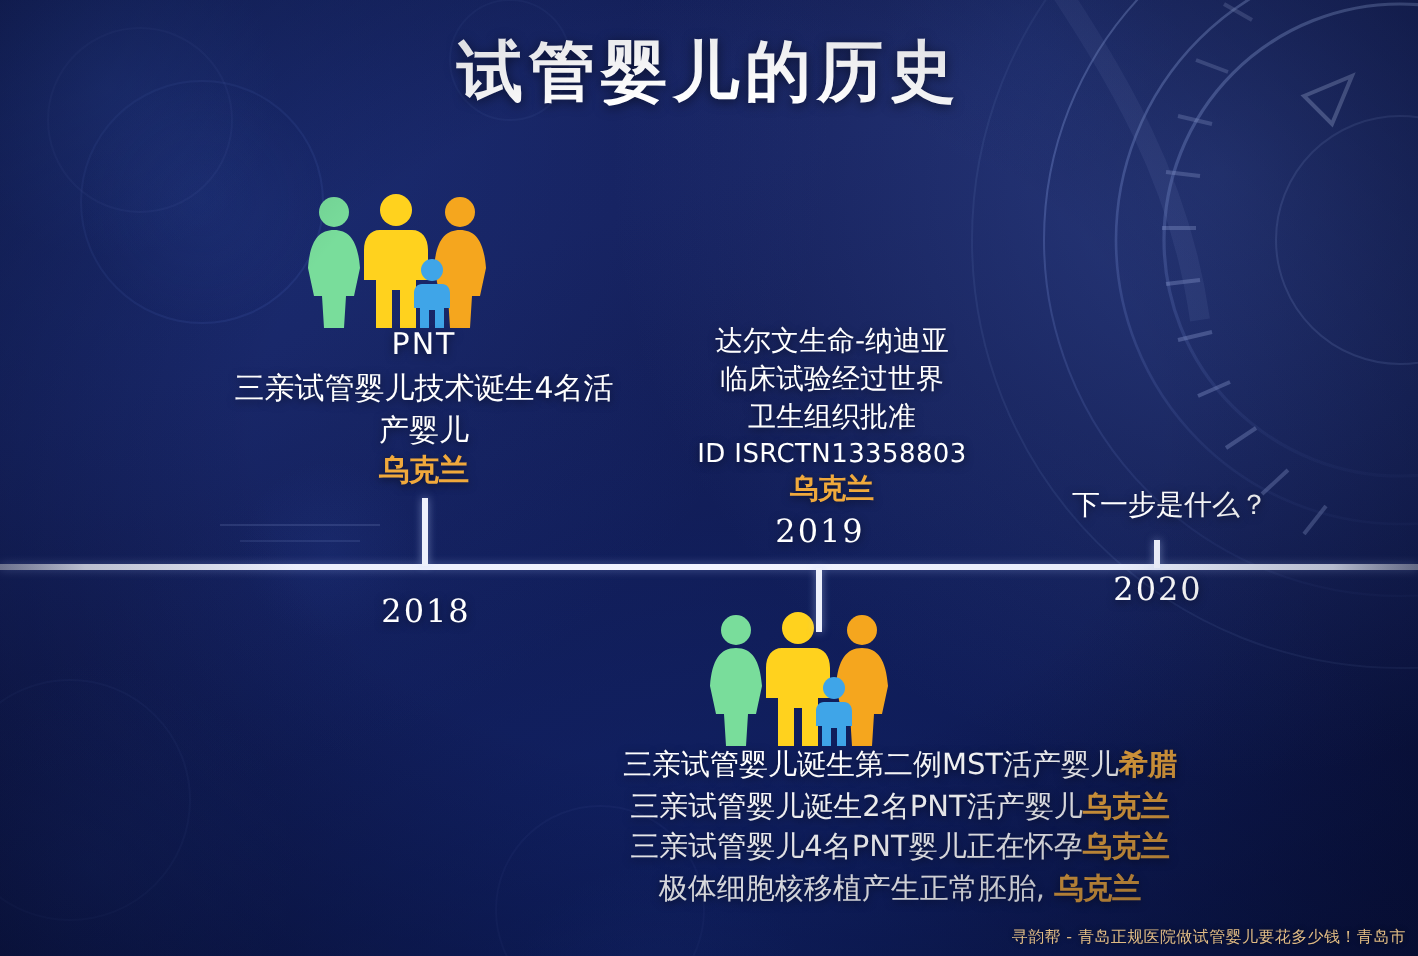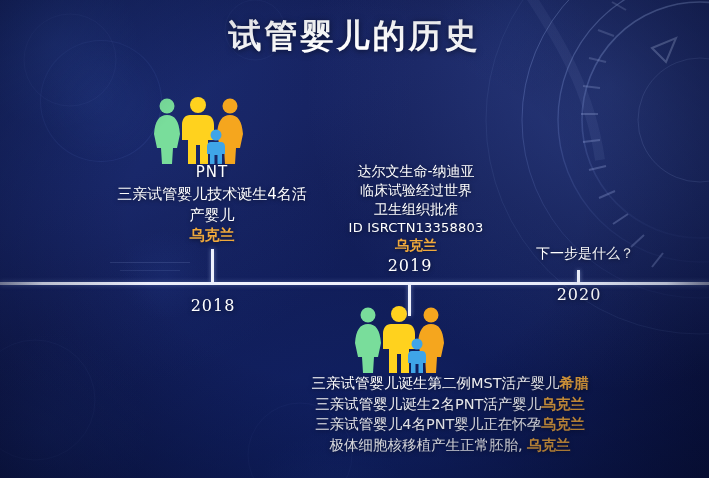--- a/index.html
+++ b/index.html
@@ -217,13 +217,14 @@
   <div class="axis"></div>
   <div class="tick tick-2018"></div>
   <div class="tick tick-2019"></div>
   <div class="tick tick-2020"></div>
   <div class="yr yr-2018">2018</div>
   <div class="yr yr-2019">2019</div>
   <div class="yr yr-2020">2020</div>
 
   <div class="vign"></div>
 
+  <div class="wm">寻韵帮 - 青岛正规医院做试管婴儿要花多少钱！青岛市</div>
 </div>
 
 </body></html>

